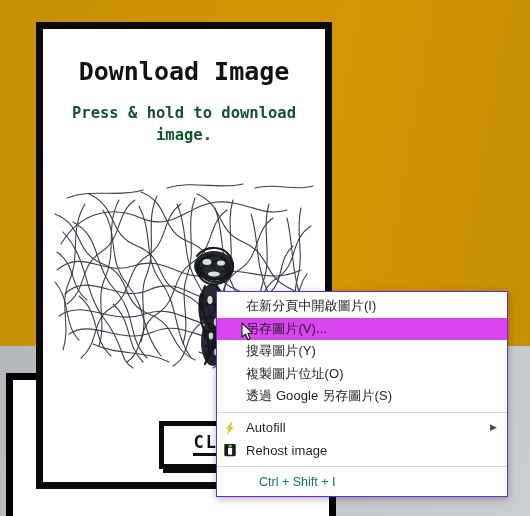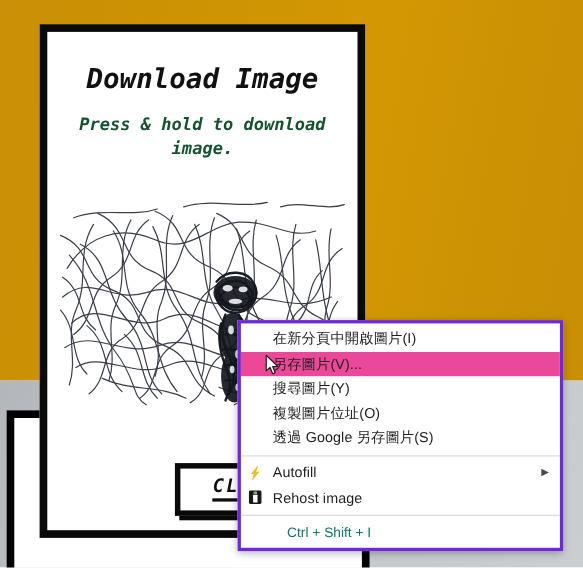--- a/index.html
+++ b/index.html
@@ -56,21 +56,20 @@
     background: #ffffff;
     border: 7px solid #0a0a0a;
     box-sizing: border-box;
     z-index: 3;
   }
   .card-inner {
     position: relative;
     width: 100%;
     height: 100%;
     overflow: hidden;
-    font-style: italic;
   }
   .card-title {
     margin: 0;
     padding-top: 28px;
     text-align: center;
     font-family: "DejaVu Sans Mono", monospace;
     font-weight: bold;
     font-size: 25px;
     letter-spacing: 0px;
     color: #111111;
@@ -124,38 +123,38 @@
     line-height: 1;
   }
 
   
   .ctx-menu {
     position: absolute;
     left: 216px;
     top: 291px;
     width: 290px;
     background: #ffffff;
-    border: 3px solid #6d28d9;
+    border: 1px solid #6d28d9;
     box-shadow: 0 2px 7px rgba(0,0,0,0.30);
     z-index: 20;
     padding: 3px 0 3px 0;
     font-size: 13px;
     color: #262626;
   }
   .ctx-item {
     display: flex;
     align-items: center;
     height: 22.5px;
     padding: 0 10px 0 0;
     cursor: default;
     position: relative;
     white-space: nowrap;
   }
   .ctx-item.highlighted {
-    background: #ec4899;
+    background: #d946ef;
   }
   .ctx-icon {
     width: 26px;
     min-width: 26px;
     height: 100%;
     display: flex;
     align-items: center;
     justify-content: center;
   }
   .ctx-label {

